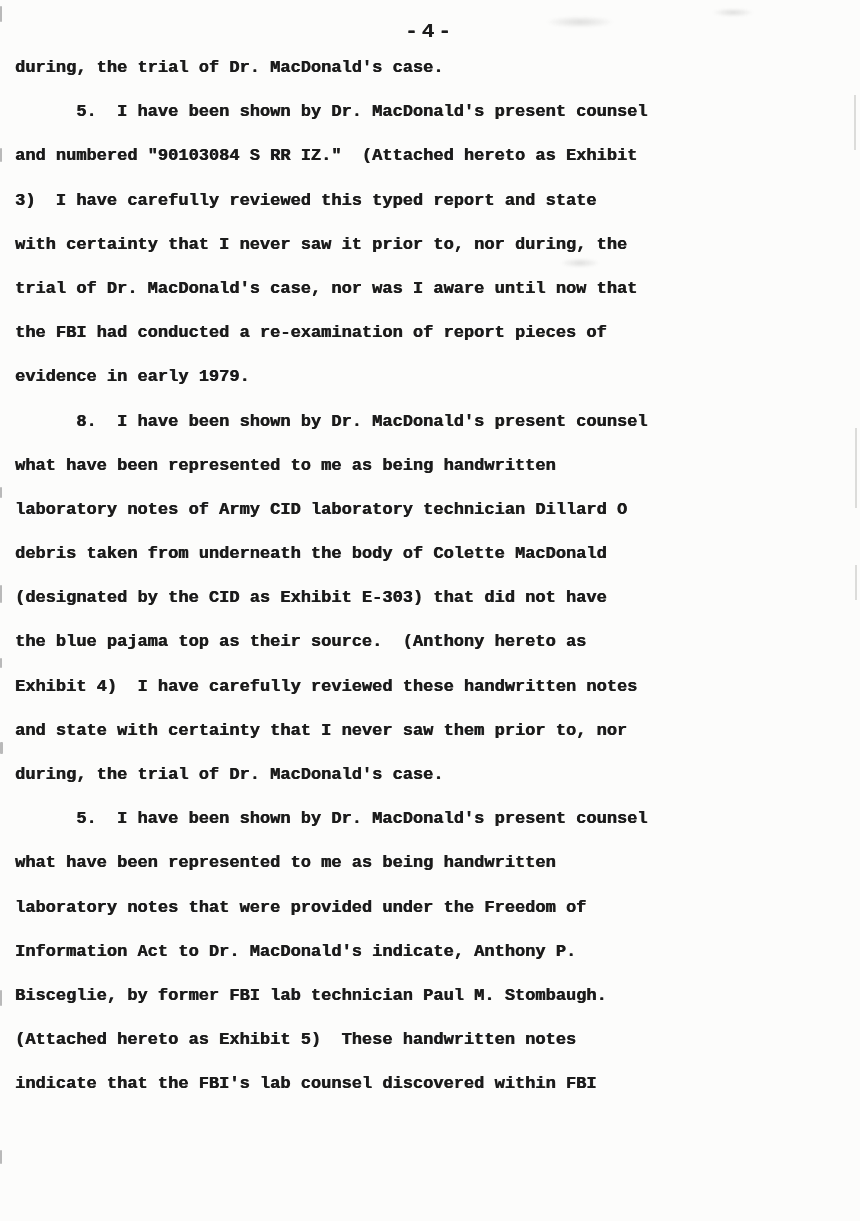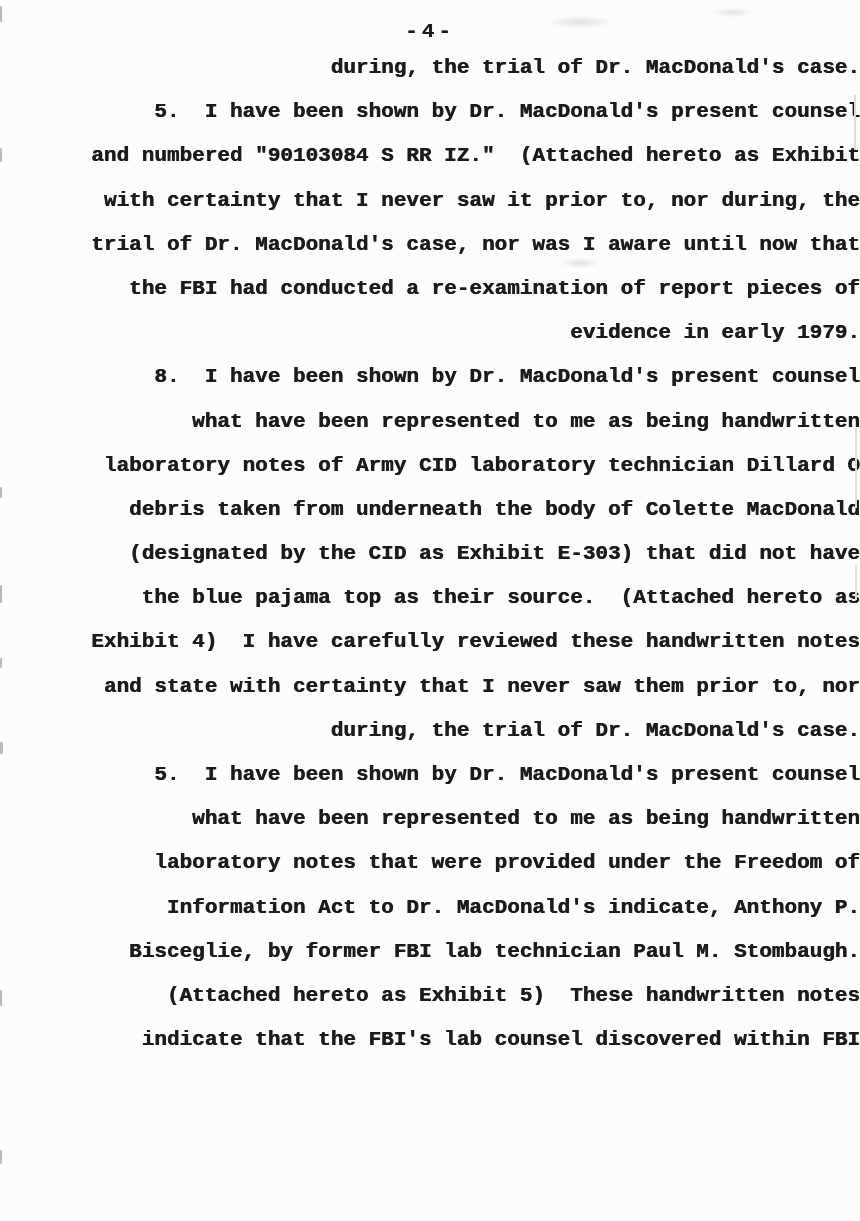--- a/index.html
+++ b/index.html
@@ -31,26 +31,25 @@
   }
   .body-text {
     position: absolute;
     top: 46px;
     left: 15px;
     right: 0;
   }
   .line {
     height: 44.2px;
     line-height: 44.2px;
-    font-size: 21px;
+    font-size: 17px;
     font-weight: 700;
     white-space: pre;
     letter-spacing: 0;
     text-shadow: 0.45px 0.35px 0.55px rgba(15,15,15,0.85), -0.2px 0 0.3px rgba(15,15,15,0.45);
-    text-align: right;
   }
   
   .edge-mark {
     position: absolute;
     background: #b9b9b9;
     border-radius: 1px;
   }
   .right-line {
     position: absolute;
     width: 2px;
@@ -66,30 +65,31 @@
 <body>
 
 <div class="page">
 
   <div class="page-number">-4-</div>
 
   <div class="body-text">
       <div class="line">during, the trial of Dr. MacDonald's case.</div>
       <div class="line">      5.  I have been shown by Dr. MacDonald's present counsel</div>
       <div class="line">and numbered "90103084 S RR IZ."  (Attached hereto as Exhibit</div>
+      <div class="line">3)  I have carefully reviewed this typed report and state</div>
       <div class="line">with certainty that I never saw it prior to, nor during, the</div>
       <div class="line">trial of Dr. MacDonald's case, nor was I aware until now that</div>
       <div class="line">the FBI had conducted a re-examination of report pieces of</div>
       <div class="line">evidence in early 1979.</div>
       <div class="line">      8.  I have been shown by Dr. MacDonald's present counsel</div>
       <div class="line">what have been represented to me as being handwritten</div>
       <div class="line">laboratory notes of Army CID laboratory technician Dillard O</div>
       <div class="line">debris taken from underneath the body of Colette MacDonald</div>
       <div class="line">(designated by the CID as Exhibit E-303) that did not have</div>
-      <div class="line">the blue pajama top as their source.  (Attached hereto as</div>
+      <div class="line">the blue pajama top as their source.  (Anthony hereto as</div>
       <div class="line">Exhibit 4)  I have carefully reviewed these handwritten notes</div>
       <div class="line">and state with certainty that I never saw them prior to, nor</div>
       <div class="line">during, the trial of Dr. MacDonald's case.</div>
       <div class="line">      5.  I have been shown by Dr. MacDonald's present counsel</div>
       <div class="line">what have been represented to me as being handwritten</div>
       <div class="line">laboratory notes that were provided under the Freedom of</div>
       <div class="line">Information Act to Dr. MacDonald's indicate, Anthony P.</div>
       <div class="line">Bisceglie, by former FBI lab technician Paul M. Stombaugh.</div>
       <div class="line">(Attached hereto as Exhibit 5)  These handwritten notes</div>
       <div class="line">indicate that the FBI's lab counsel discovered within FBI</div>

